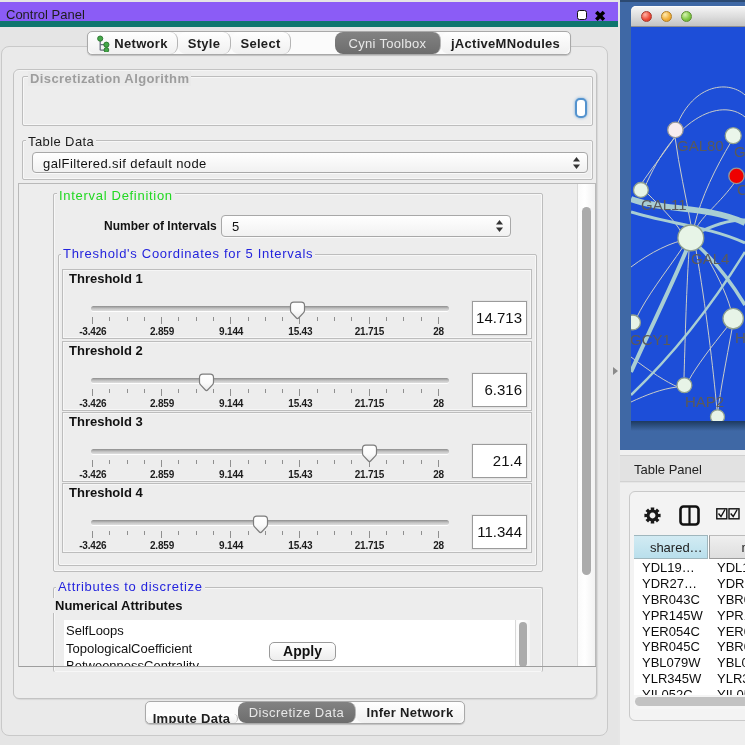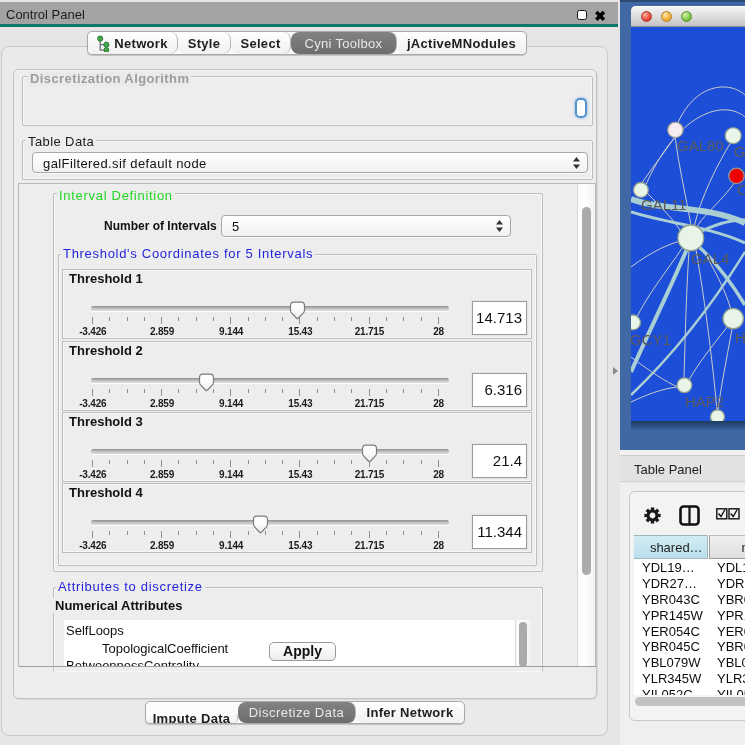--- a/index.html
+++ b/index.html
@@ -1,21 +1,21 @@
 <!DOCTYPE html>
 <html><head>
 <meta charset="utf-8">
 <style>
 * { margin:0; padding:0; box-sizing:border-box; }
 html,body { width:745px; height:745px; overflow:hidden; }
 #root { position:relative; width:745px; height:745px; background:#e6e6e6; font-family:"Liberation Sans", sans-serif; }
 .abs { position:absolute; }
 
 #leftwin { position:absolute; left:0; top:0; width:618px; height:745px; background:#e5e5e5; }
-#titlebar { position:absolute; left:0; top:2px; width:618px; height:25px; background:#a3a3a3; border-bottom:3px solid #0f766e; }
+#titlebar { position:absolute; left:0; top:2px; width:618px; height:25px; background:#8b5cf6; border-bottom:6px solid #0f766e; }
 #titlebar .t { position:absolute; left:6px; top:5px; font-size:13px; color:#1d1d1d; }
 .winbtn-sq { position:absolute; left:577px; top:8px; width:10px; height:10px; border:1.6px solid #111; border-radius:2.5px; background:#fff; }
 .winbtn-x { position:absolute; left:592px; top:6px; width:16px; height:20px; font-size:14px; font-weight:bold; color:#000; text-align:center; }
 
 .seg { position:absolute; z-index:5; display:flex; border:1px solid #a9a9a9; border-radius:5px; background:#fbfbfb; overflow:hidden; box-shadow:0 1px 1px rgba(0,0,0,0.18); }
 .seg .s { font-size:13px; font-weight:bold; letter-spacing:0.3px; color:#202020; background:linear-gradient(#ffffff,#f0f0f0); display:flex; align-items:center; justify-content:center; border-right:1px solid #b5b5b5; white-space:nowrap;border-radius:8px; }
 .seg .s:last-child { border-right:none; }
 .seg .sel { background:linear-gradient(#828282,#6d6d6d); color:#e8e8e8; }
 
 #tabpane { position:absolute; left:1px; top:46px; width:607px; height:690px; border:1px solid #c9c9c9; border-radius:8px; background:#eaeaea; }
@@ -75,21 +75,21 @@
       <div class="s" style="width:90px;">
         <svg width="13" height="17" viewBox="0 0 13 17" style="margin-right:4px;">
           <path d="M3.2,4.5 L3.2,15.2 M3.2,9.7 H8.6 M3.2,15.2 H8.6" fill="none" stroke="#6a7080" stroke-width="1.3"></path>
           <circle cx="3.2" cy="3.6" r="2.6" fill="#44a848" stroke="#2a7330" stroke-width="0.9"></circle>
           <circle cx="9.4" cy="9.7" r="2.6" fill="#44a848" stroke="#2a7330" stroke-width="0.9"></circle>
           <circle cx="9.4" cy="15" r="2.4" fill="#44a848" stroke="#2a7330" stroke-width="0.9"></circle>
         </svg>
         Network</div>
       <div class="s" style="width:53px;">Style</div>
       <div class="s" style="width:60px;">Select</div>
-      <div class="s sel" style="width:106px; font-weight:normal;">Cyni Toolbox</div>
+      <div class="s sel" style="width:106px; font-weight:normal;margin-left:44px;">Cyni Toolbox</div>
       <div class="s" style="width:129px;">jActiveMNodules</div>
     </div>
 
     <div id="tabpane"></div>
     <div id="outerpanel"></div>
 
     <div class="etched" style="left:22px; top:76px; width:571px; height:50px;"></div>
     <div class="grouplabel" style="left:28px; top:71px; font-weight:bold; letter-spacing:0.4px; color:#9d9d9d; background:#eaeaea;">Discretization Algorithm</div>
 
     <div class="abs" style="left:575px; top:98px; width:12px; height:20px; background:#fff; border:2px solid #5493ce; border-radius:5px; box-shadow:0 0 3px #74a8d8;"></div>
@@ -193,21 +193,21 @@
           <path d="M1.5,4.5 Q1.5,1.2 4.8,1.2 L12.2,1.2 Q15.5,1.2 15.5,4.5 L15.5,9.2 Q15.5,10.8 14.4,11.9 L9.6,17 Q8.5,18.2 7.4,17 L2.6,11.9 Q1.5,10.8 1.5,9.2 Z" fill="url(#tg)" stroke="#7d7d7d" stroke-width="1.2"></path>
         </svg>
       <div class="vbox">11.344</div>
     </div>
 
     <div class="etched" style="left:53px; top:587px; width:490px; height:85px; border-bottom:none;"></div>
     <div class="grouplabel" style="left:56px; top:579px; letter-spacing:0.7px; color:#2424dd;">Attributes to discretize</div>
     <div class="grouplabel" style="left:53px; top:598px; font-weight:bold; color:#111;">Numerical Attributes</div>
     <div class="abs" style="left:64px; top:620px; width:451px; height:47px; background:#fff; overflow:hidden;">
       <div style="position:absolute; left:2px; top:3px; font-size:13px; color:#111;">SelfLoops</div>
-      <div style="position:absolute; left:2px; top:21px; font-size:13px; color:#111;margin-left:36px;">TopologicalCoefficient</div>
+      <div style="position:absolute; left:2px; top:21px; font-size:13px; color:#111;">TopologicalCoefficient</div>
       <div style="position:absolute; left:2px; top:38px; font-size:13px; color:#111;">BetweennessCentrality</div>
     </div>
     <div class="sb-v-track" style="left:515px; top:620px; width:15px; height:47px;"></div>
     <div class="sb-thumb-v" style="left:519px; top:622px; width:8px; height:45px;"></div>
     <div class="abs" style="left:19px; top:666px; width:577px; height:1px; background:#9e9e9e;"></div>
 
     <div class="abs" style="left:269px; top:642px; width:67px; height:19px; background:linear-gradient(#ffffff,#ededed); border:1px solid #9a9a9a; border-radius:5px; font-size:14px; font-weight:bold; color:#111; text-align:center; line-height:17px;">Apply</div>
 
     <div class="seg" style="left:145px; top:701px; height:23px;">
       <div class="s" style="width:92px;margin-top:12px;">Impute Data</div>

